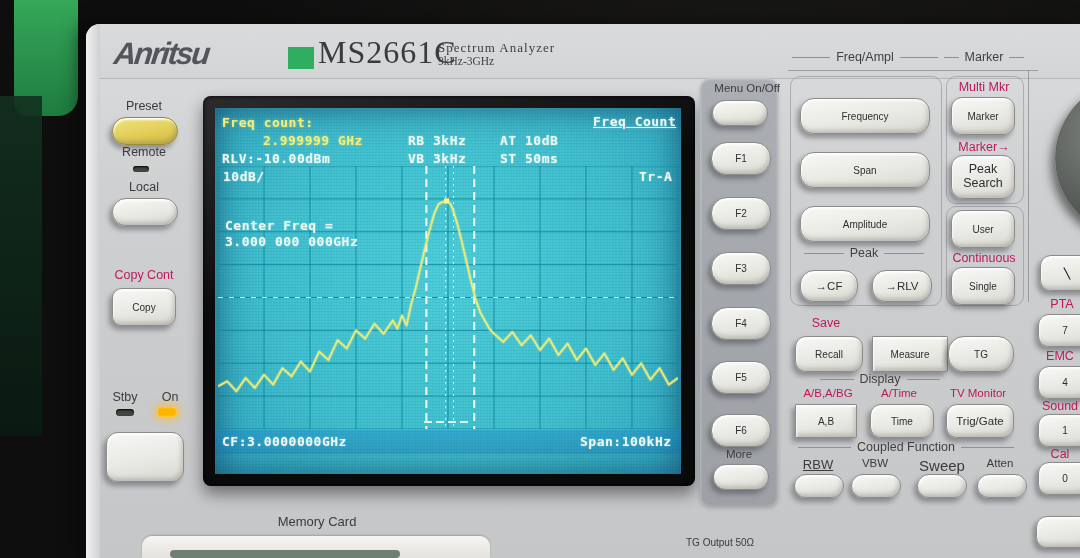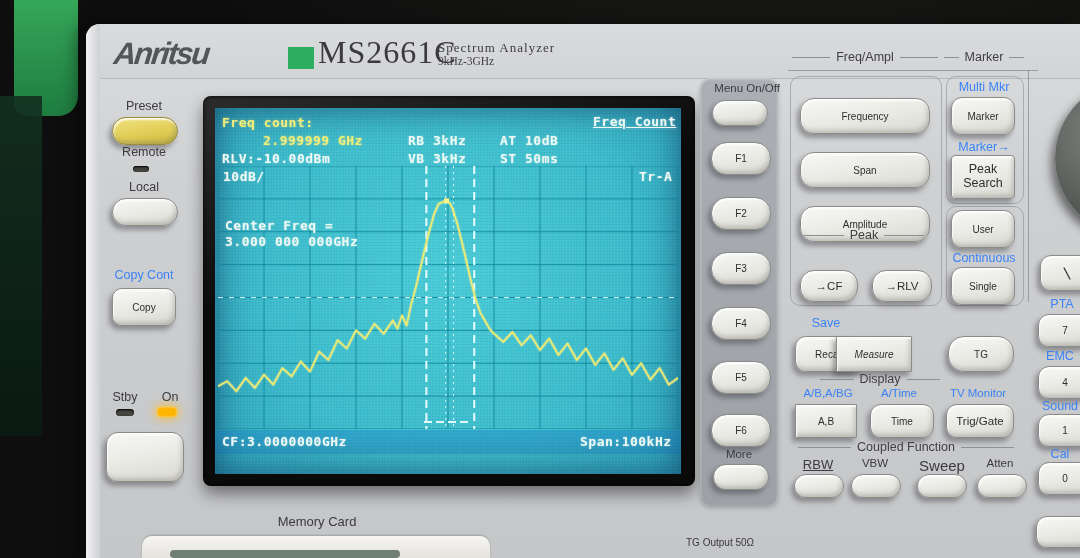--- a/index.html
+++ b/index.html
@@ -27,21 +27,21 @@
   
   .brand{left:114px;top:36px;font:italic 800 31px "Liberation Sans",sans-serif;
     color:#54555a;letter-spacing:-2px;transform:skewX(-6deg);}
   .green-square{left:288px;top:47px;width:26px;height:22px;background:#2fae62;}
   .model{left:318px;top:34px;font:32px "Liberation Serif",serif;color:#3a3a40;letter-spacing:1px;}
   .subtitle1{left:438px;top:40px;font:13px "Liberation Serif",serif;color:#3d3d42;letter-spacing:1px;}
   .subtitle2{left:438px;top:55px;font:11.5px "Liberation Serif",serif;color:#3d3d42;}
 
   
   .label{font-size:12.5px;color:#3b3b3d;text-align:center;}
-  .blue{color:#3b82f6;text-align:center;}
+  .blue{color:#be185d;text-align:center;}
   .hdr{display:flex;align-items:center;gap:6px;font-size:12.5px;color:#3f3f41;}
   .hdr::before,.hdr::after{content:"";flex:1;height:1px;background:#8f9093;}
 
   
   .btn{display:flex;align-items:center;justify-content:center;text-align:center;line-height:1.1;
     background:linear-gradient(170deg,#f7f7f4 0%,#e9e9e4 55%,#d8d7d1 100%);
     border:1px solid #8b8b89;border-radius:14px;color:#2e2e30;font-size:10px;cursor:pointer;
     box-shadow:-3px 4px 5px rgba(40,40,45,.38), inset 1px 2px 2px rgba(255,255,255,.9), inset -2px -3px 4px rgba(110,110,100,.3);}
   .btn.sm{font-size:11.5px;}
   .btn.yellow{background:linear-gradient(170deg,#f0e37e,#e0cc55 60%,#cdb83e);border-color:#9a8a3a;}
@@ -185,40 +185,40 @@
 <div class="abs section-box" style="left:946px;top:76px;width:76px;height:126px;"></div>
 <div class="abs section-box" style="left:946px;top:206px;width:76px;height:98px;"></div>
 <div class="abs divider-v" style="left:1028px;top:70px;width:1px;height:232px;"></div>
 
 <div class="abs hdr" style="left:792px;top:50px;width:146px;">
     <span>Freq/Ampl</span>
   </div>
 <div class="abs btn" style="left:800px;top:98px;width:128px;height:34px;">Frequency</div>
 <div class="abs btn" style="left:800px;top:152px;width:128px;height:34px;">Span</div>
 <div class="abs btn" style="left:800px;top:206px;width:128px;height:34px;">Amplitude</div>
-<div class="abs hdr" style="left:804px;top:228px;width:120px;">
+<div class="abs hdr" style="left:804px;top:246px;width:120px;">
     <span>Peak</span>
   </div>
 <div class="abs btn sm" style="left:800px;top:270px;width:56px;height:30px;">→CF</div>
 <div class="abs btn sm" style="left:872px;top:270px;width:58px;height:30px;">→RLV</div>
 
 <div class="abs hdr" style="left:944px;top:50px;width:80px;">
     <span>Marker</span>
   </div>
 <div class="abs label blue" style="left:944px;top:80px;width:80px;">Multi Mkr</div>
 <div class="abs btn" style="left:951px;top:97px;width:62px;height:36px;border-radius:11px;">Marker</div>
 <div class="abs label blue" style="left:944px;top:140px;width:80px;">Marker→</div>
-<div class="abs btn" style="left:951px;top:155px;width:62px;height:42px;border-radius:4px;font-size:12.5px;">Peak Search</div>
+<div class="abs btn" style="left:951px;top:155px;width:62px;height:42px;border-radius:12px;font-size:12.5px;">Peak Search</div>
 <div class="abs btn" style="left:951px;top:210px;width:62px;height:36px;border-radius:11px;">User</div>
 <div class="abs label blue" style="left:940px;top:251px;width:88px;">Continuous</div>
 <div class="abs btn" style="left:951px;top:267px;width:62px;height:36px;border-radius:11px;">Single</div>
 
 <div class="abs label blue" style="left:796px;top:316px;width:60px;">Save</div>
 <div class="abs btn" style="left:795px;top:336px;width:66px;height:34px;border-radius:11px;">Recall</div>
-<div class="abs btn" style="left:836px;top:336px;width:74px;height:34px;border-radius:1px;font-style:italic;">Measure</div>
+<div class="abs btn" style="left:872px;top:336px;width:74px;height:34px;border-radius:1px;">Measure</div>
 <div class="abs btn" style="left:948px;top:336px;width:64px;height:34px;border-radius:16px;">TG</div>
 
 <div class="abs hdr" style="left:820px;top:372px;width:120px;">
     <span>Display</span>
   </div>
 <div class="abs label blue" style="left:792px;top:387px;width:72px;font-size:11.5px;">A/B,A/BG</div>
 <div class="abs label blue" style="left:868px;top:387px;width:62px;font-size:11.5px;">A/Time</div>
 <div class="abs label blue" style="left:940px;top:387px;width:76px;font-size:11.5px;">TV Monitor</div>
 <div class="abs btn" style="left:795px;top:404px;width:60px;height:32px;border-radius:1px;">A,B</div>
 <div class="abs btn" style="left:870px;top:404px;width:62px;height:32px;border-radius:11px;">Time</div>

